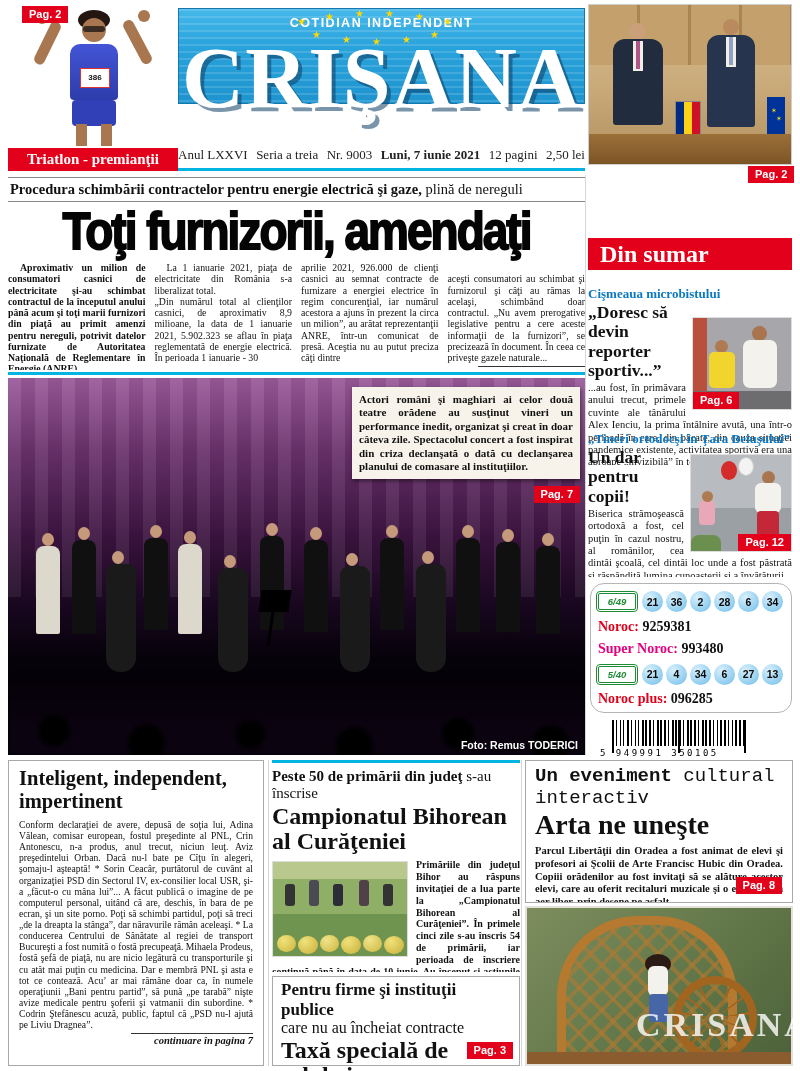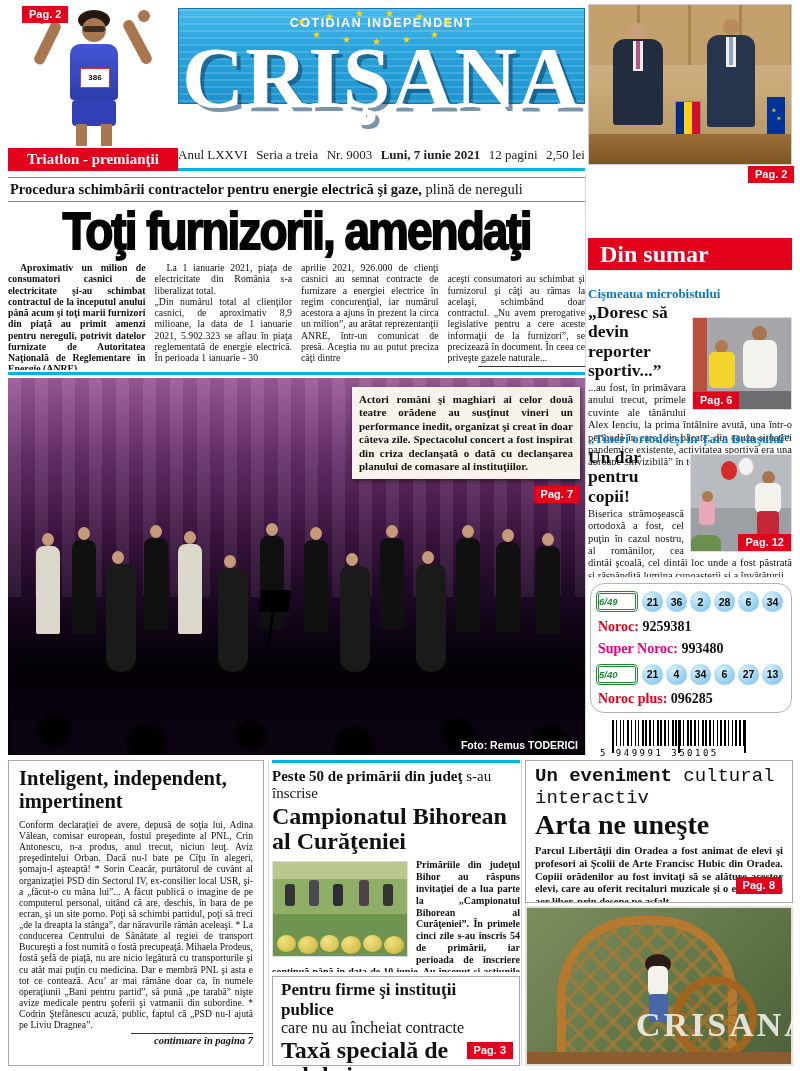--- a/index.html
+++ b/index.html
@@ -89,21 +89,21 @@
   #photo-gift{width:102px;height:98px;margin-top:6px;
       background:linear-gradient(180deg,#b8bcc0 0 55%,#9aa0a4 55% 100%);}
   .badge-in{position:absolute;bottom:0;}
   
   #lottery{left:590px;top:583px;width:202px;height:130px;border:1px solid #b5b5b5;border-radius:14px;
            box-sizing:border-box;padding:7px 7px 5px;display:flex;flex-direction:column;justify-content:space-between;
            background:#fff;}
   .lrow{display:flex;align-items:center;gap:3px;}
   .lot-logo{width:36px;height:15px;border:1px solid #1d8a34;outline:1px solid #1d8a34;outline-offset:1px;
             border-radius:2px;background:#fff;color:#1d8a34;font:bold italic 9.5px/15px "Liberation Sans",sans-serif;
-            flex:none;margin-right:3px;}
+            text-align:center;flex:none;margin-right:3px;}
   .ball{width:21px;height:21px;border-radius:50%;flex:none;
         background:radial-gradient(circle at 35% 30%,#d9f0fc,#8fcdef 70%,#6cb5e1);
         display:flex;align-items:center;justify-content:center;
         font:bold 10.5px "Liberation Sans",sans-serif;color:#0a0a0a;}
   .noroc{font:bold 14px "Liberation Serif",serif;color:#111;}
   .noroc .lab{color:#e2001a;}
   .noroc .lab.pink{color:#e5007d;}
   #joker-logo{font:bold italic 13px "Liberation Sans",sans-serif;width:39px;flex:none;margin-right:3px;
               border-bottom:2px dotted #e2001a;padding-bottom:1px;}
   

